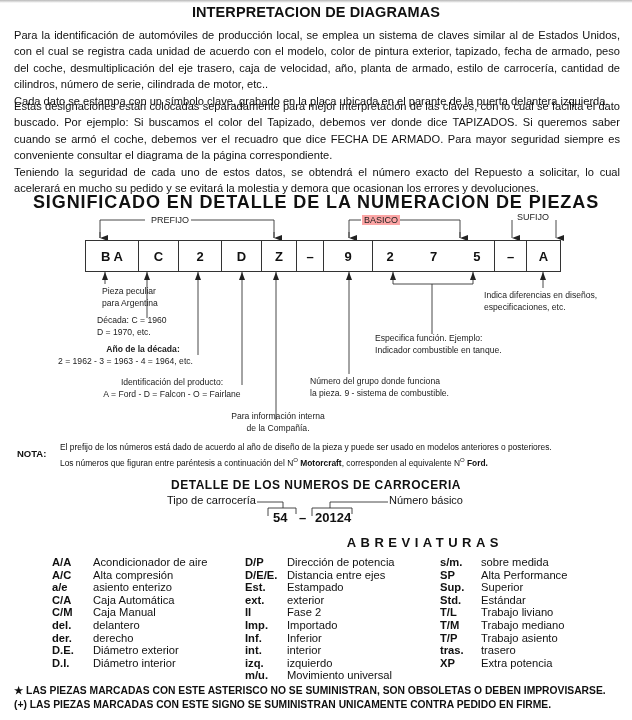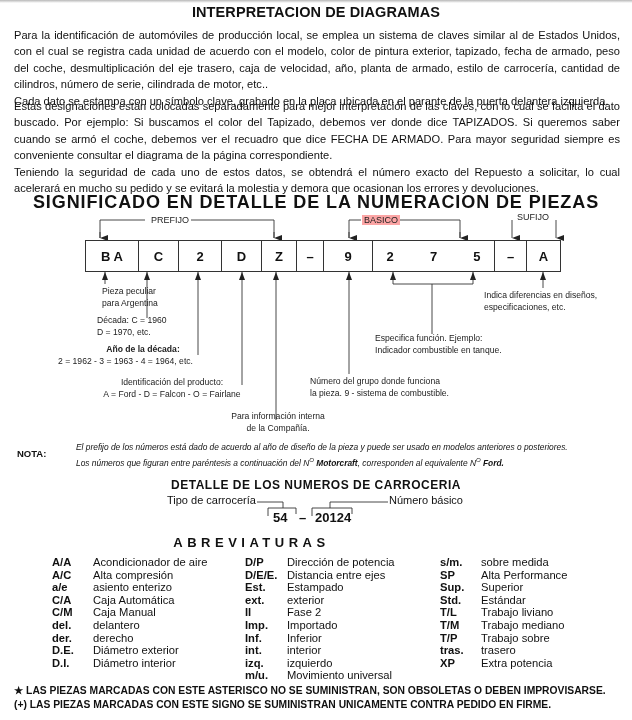--- a/index.html
+++ b/index.html
@@ -21,26 +21,26 @@
       font-size: 18px; letter-spacing: 0.9px; }
     .lbl { font-size: 9px; color: #222; }
     .box-row { left: 85px; top: 240px; height: 30px; display: flex; border: 1px solid #333; }
     .cell { height: 30px; border-right: 1px solid #333; display: flex; align-items: center;
       justify-content: center; font-weight: bold; font-size: 13px; box-sizing: border-box; }
     .cell:last-child { border-right: none; }
     .note { font-size: 8.6px; line-height: 12px; color: #222; }
     .center { text-align: center; }
     svg.overlay { position: absolute; left: 0; top: 0; }
     .nota-label { left: 17px; top: 448px; font-weight: bold; font-size: 9.5px; }
-    .nota-text { left: 76px; top: 441px; width: 555px; font-size: 8.4px; line-height: 13px; font-style: italic; }
+    .nota-text { left: 60px; top: 441px; width: 555px; font-size: 8.4px; line-height: 13px; }
     .sec3title { left: 0; width: 632px; top: 478px; text-align: center; font-weight: bold;
       font-size: 12px; letter-spacing: 0.5px; }
     .carro-lbl { font-size: 11px; }
     .carro-num { font-weight: bold; font-size: 13px; }
-    .sec4title { left: 0; width: 503px; top: 535px; text-align: center; font-weight: bold;
+    .sec4title { left: 0; width: 503px; top: 535px; text-align: right; font-weight: bold;
       font-size: 13px; letter-spacing: 4.5px; }
     .abbr-col { top: 556px; font-size: 11.2px; line-height: 12.6px; }
     .abbr-row { display: flex; }
     .abbr-code { font-weight: bold; }
     .footer { left: 14px; top: 684px; width: 616px; font-weight: bold; font-size: 10.3px;
       line-height: 13.5px; }
     .footer p { margin: 0; }
   </style>
 </head>
 <body>
@@ -274,21 +274,21 @@
   <div class="abbr-row">
       <span class="abbr-code" style="width:41px">T/L</span>
       <span>Trabajo liviano</span>
     </div>
   <div class="abbr-row">
       <span class="abbr-code" style="width:41px">T/M</span>
       <span>Trabajo mediano</span>
     </div>
   <div class="abbr-row">
       <span class="abbr-code" style="width:41px">T/P</span>
-      <span>Trabajo sobre</span>
+      <span>Trabajo asiento</span>
     </div>
   <div class="abbr-row">
       <span class="abbr-code" style="width:41px">tras.</span>
       <span>trasero</span>
     </div>
   <div class="abbr-row">
       <span class="abbr-code" style="width:41px">XP</span>
       <span>Extra potencia</span>
     </div>
 </div>

